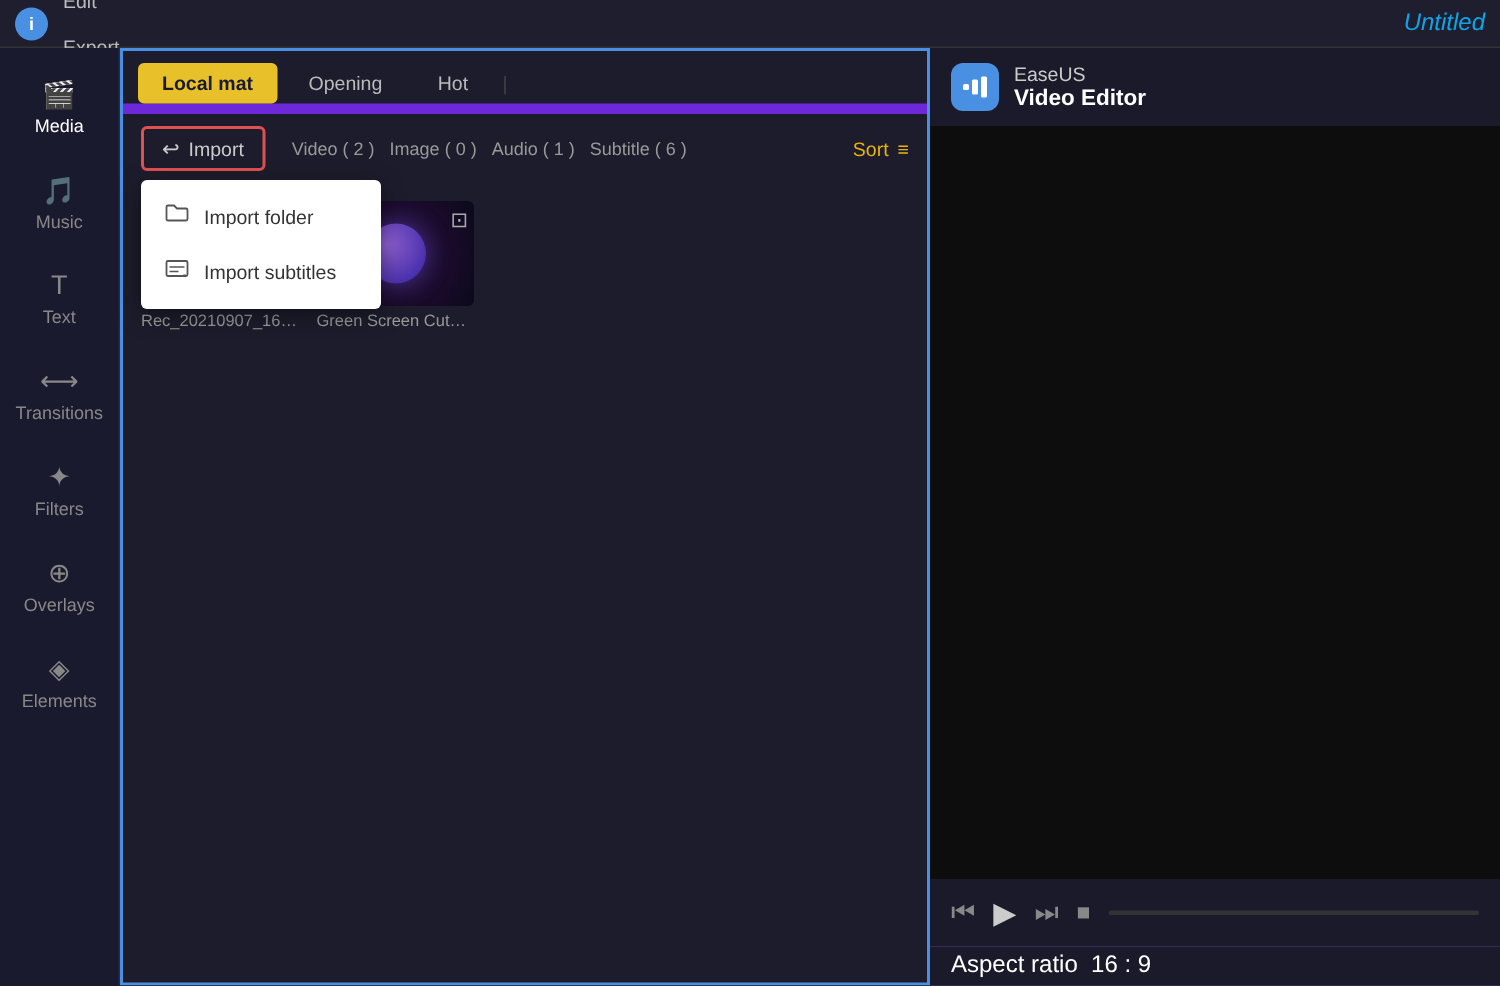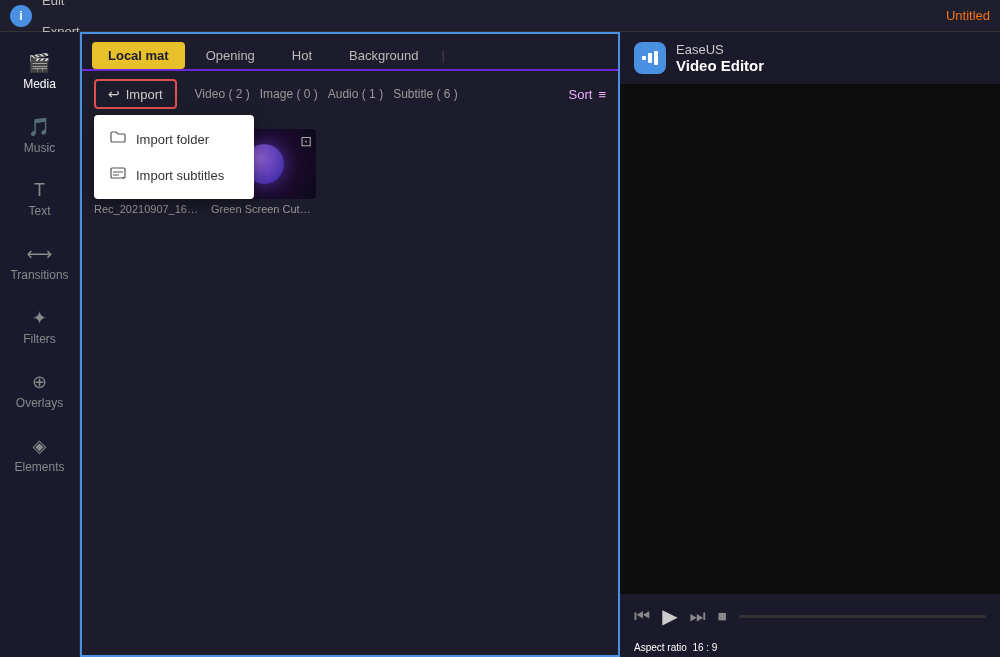--- a/index.html
+++ b/index.html
@@ -11,21 +11,21 @@
       display: flex; align-items: center; padding: 0 10px;
       border-bottom: 1px solid #333;
     }
     #titlebar .app-logo {
       width: 22px; height: 22px; background: #4a90e2; border-radius: 50%;
       display: flex; align-items: center; justify-content: center;
       color: white; font-weight: bold; font-size: 12px; margin-right: 10px;
     }
     #titlebar .menu-items { display: flex; gap: 16px; font-size: 13px; color: #bbb; flex-direction: column; }
     #titlebar .menu-items span { cursor: pointer; }
-    #titlebar .title { margin-left: auto; color: #f97316; font-size: 13px; }
+    #titlebar .title { margin-left: auto; color: #0ea5e9; font-size: 16px; font-style: italic; }
 
     
     #main-layout { display: flex; width: 100%; height: calc(657px - 32px); }
 
     
     #left-sidebar {
       width: 80px; background: #1a1a2e; border-right: 1px solid #2a2a3e;
       display: flex; flex-direction: column; align-items: center;
       padding-top: 10px; gap: 5px;
     }
@@ -38,21 +38,21 @@
 
     
     #media-panel {
       width: 540px; background: #1c1c2c; border: 2px solid #4a90e2;
       display: flex; flex-direction: column;
     }
 
     
     #tabs-bar {
       display: flex; align-items: center; background: #1c1c2c;
-      border-bottom: 2px solid #6d28d9; padding: 8px 10px 0;
+      border-bottom: 7px solid #6d28d9; padding: 8px 10px 0;
       gap: 5px;
     }
     .tab-btn {
       padding: 6px 16px; border-radius: 4px 4px 0 0; cursor: pointer;
       font-size: 13px; color: #bbb; background: transparent; border: none;
       outline: none;
     }
     .tab-btn.active { background: #e8c12a; color: #1a1a2e; font-weight: bold; border-radius: 4px; }
     .tab-divider { color: #444; margin: 0 2px; }
 
@@ -65,21 +65,21 @@
       display: flex; align-items: center; gap: 6px;
       background: #1c1c2c; border: 2px solid #e05050; border-radius: 4px;
       color: #ccc; padding: 5px 12px; cursor: pointer; font-size: 13px;
     }
 
     .filter-tabs { display: flex; gap: 10px; margin-left: 10px; color: #999; font-size: 12px; }
     .filter-tab { cursor: pointer; }
 
     .sort-btn {
       margin-left: auto; display: flex; align-items: center; gap: 6px;
-      color: #f0abfc; cursor: pointer; font-size: 13px;
+      color: #eab308; cursor: pointer; font-size: 13px;
     }
 
     
     #import-dropdown {
       position: absolute; top: 44px; left: 12px; z-index: 100;
       background: white; border-radius: 4px; box-shadow: 0 4px 16px rgba(0,0,0,0.4);
       min-width: 160px; padding: 6px 0;
     }
     .dropdown-item {
       display: flex; align-items: center; gap: 10px;
@@ -138,21 +138,21 @@
     .preview-title strong { display: block; color: #fff; font-size: 15px; }
     #preview-area { flex: 1; background: #0d0d0d; }
     #preview-controls {
       padding: 10px 14px; background: #1a1a2a;
       display: flex; align-items: center; gap: 12px;
     }
     .ctrl-btn { color: #888; font-size: 18px; cursor: pointer; background: none; border: none; outline: none; }
     .ctrl-btn.play-btn { color: #ccc; font-size: 20px; }
     .progress-bar { flex: 1; height: 3px; background: #333; border-radius: 2px; }
     .progress-fill { height: 100%; background: #4a90e2; width: 0%; border-radius: 2px; }
-    #aspect-ratio { padding: 4px 14px; color: #888; font-size: 10px; background: #1a1a2a; }
+    #aspect-ratio { padding: 4px 14px; color: #888; font-size: 16px; background: #1a1a2a; }
     #aspect-ratio span { color: #fff; }
   </style>
 </head>
 <body>
 
 <div id="titlebar">
   <div class="app-logo">i</div>
   <div class="menu-items">
     <span>File</span>
     <span>Edit</span>
@@ -194,21 +194,20 @@
       <div>Elements</div>
     </div>
   </div>
 
   <div id="media-panel">
 
     <div id="tabs-bar">
       <button class="tab-btn active">Local mat</button>
       <button class="tab-btn">Opening</button>
       <button class="tab-btn">Hot</button>
-      <button class="tab-btn">Background</button>
       <span class="tab-divider">|</span>
     </div>
 
     <div id="media-toolbar">
       <button id="import-btn">
         <span style="font-size:14px;">↩</span>
         <span>Import</span>
       </button>
 
       <div id="import-dropdown">

